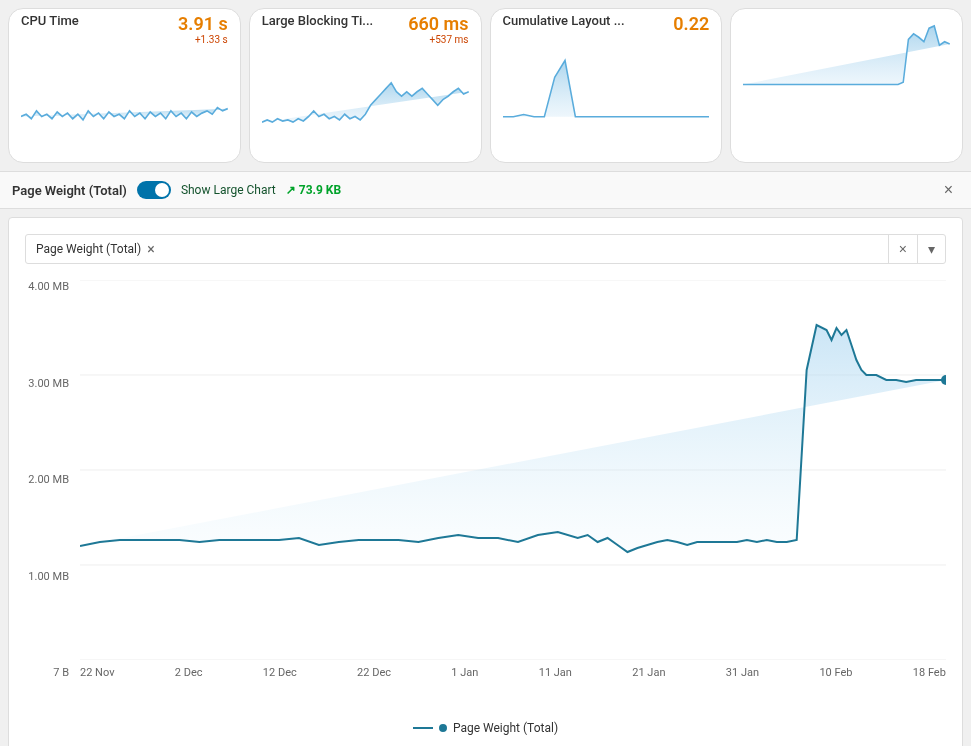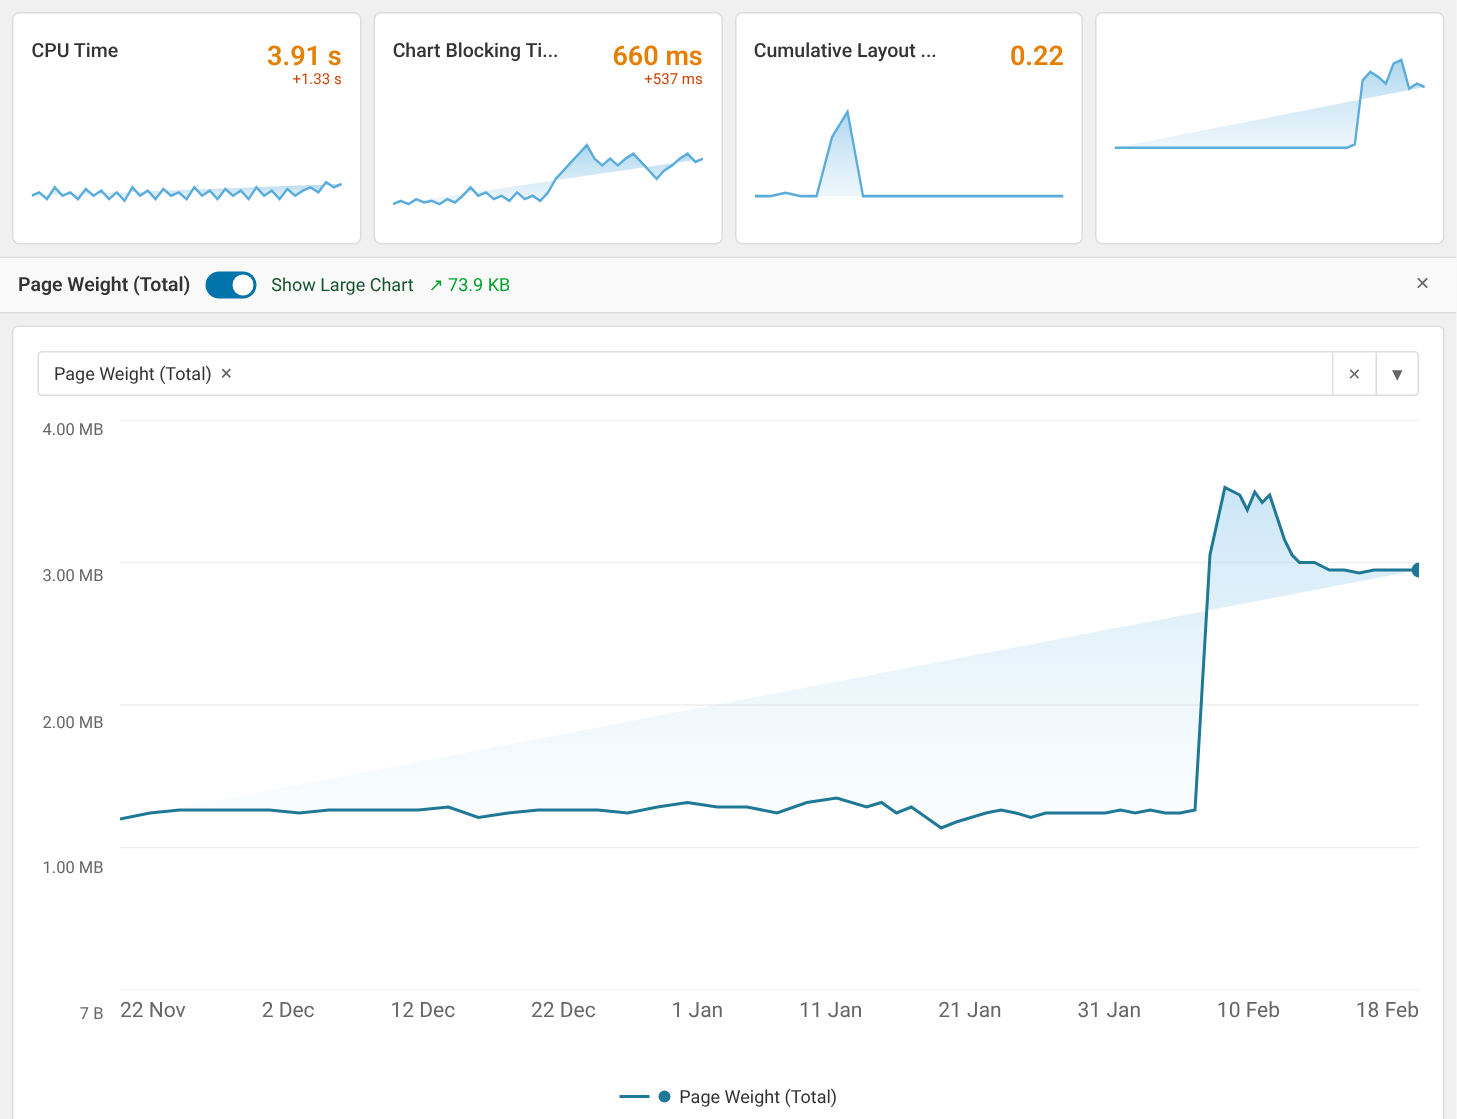--- a/index.html
+++ b/index.html
@@ -13,24 +13,24 @@
     .top-cards {
       display: flex;
       gap: 0;
       background: #f0f0f0;
       padding: 8px;
       gap: 8px;
     }
 
     .card {
       background: white;
-      border-radius: 5px;
+      border-radius: 15px;
       border: 1px solid #ddd;
       flex: 1;
-      padding: 18px 12px 0 12px;
+      padding: 4px 12px 0 12px;
       overflow: hidden;
       min-height: 155px;
     }
 
     .card-header {
       display: flex;
       justify-content: space-between;
       align-items: flex-start;
       margin-bottom: 4px;
     }
@@ -113,21 +113,21 @@
     }
 
     .show-chart-label {
       font-size: 12px;
       color: #14532d;
     }
 
     .trend-value {
       color: #00a32a;
       font-size: 12px;
-      font-weight: 400;
+      font-weight: 700;
     }
 
     .close-btn {
       margin-left: auto;
       background: none;
       border: none;
       cursor: pointer;
       color: #666;
       font-size: 16px;
       line-height: 1;
@@ -222,21 +222,21 @@
     .chart-svg {
       width: 100%;
       height: 100%;
     }
 
     .x-axis-labels {
       display: flex;
       justify-content: space-between;
       padding-left: 0;
       margin-top: 6px;
-      font-size: 14px;
+      font-size: 11px;
       color: #666;
     }
 
     .chart-legend {
       display: flex;
       justify-content: center;
       align-items: center;
       gap: 6px;
       margin-top: 12px;
       font-size: 12px;
@@ -285,21 +285,21 @@
             <stop offset="100%" stop-color="#a8d4f0" stop-opacity="0.2"></stop>
           </linearGradient>
         </defs>
         <path d="M0,60 L5,58 L10,62 L15,55 L20,60 L25,58 L30,62 L35,56 L40,60 L45,57 L50,62 L55,58 L60,63 L65,55 L70,60 L75,57 L80,62 L85,56 L90,60 L95,58 L100,62 L105,55 L110,60 L115,57 L120,62 L125,56 L130,60 L135,57 L140,62 L145,55 L150,60 L155,57 L160,62 L165,56 L170,60 L175,57 L180,55 L185,58 L190,52 L195,55 L200,53" fill="url(#grad0)" stroke="#5aacdc" stroke-width="1.5"></path>
       </svg>
     </div>
   </div>
 
   <div class="card">
     <div class="card-header">
-      <span class="card-title">Chart Blocking Ti...</span>
+      <span class="card-title">Large Blocking Ti...</span>
       <div>
         <span class="card-value">660 ms</span>
         <span class="card-delta">+537 ms</span>
       </div>
     </div>
     <div class="card-chart">
       <svg class="mini-chart-svg" viewBox="0 0 200 80" preserveAspectRatio="none">
         <defs>
           <linearGradient id="grad1" x1="0" y1="0" x2="0" y2="1">
             <stop offset="0%" stop-color="#5aacdc" stop-opacity="0.5"></stop>

